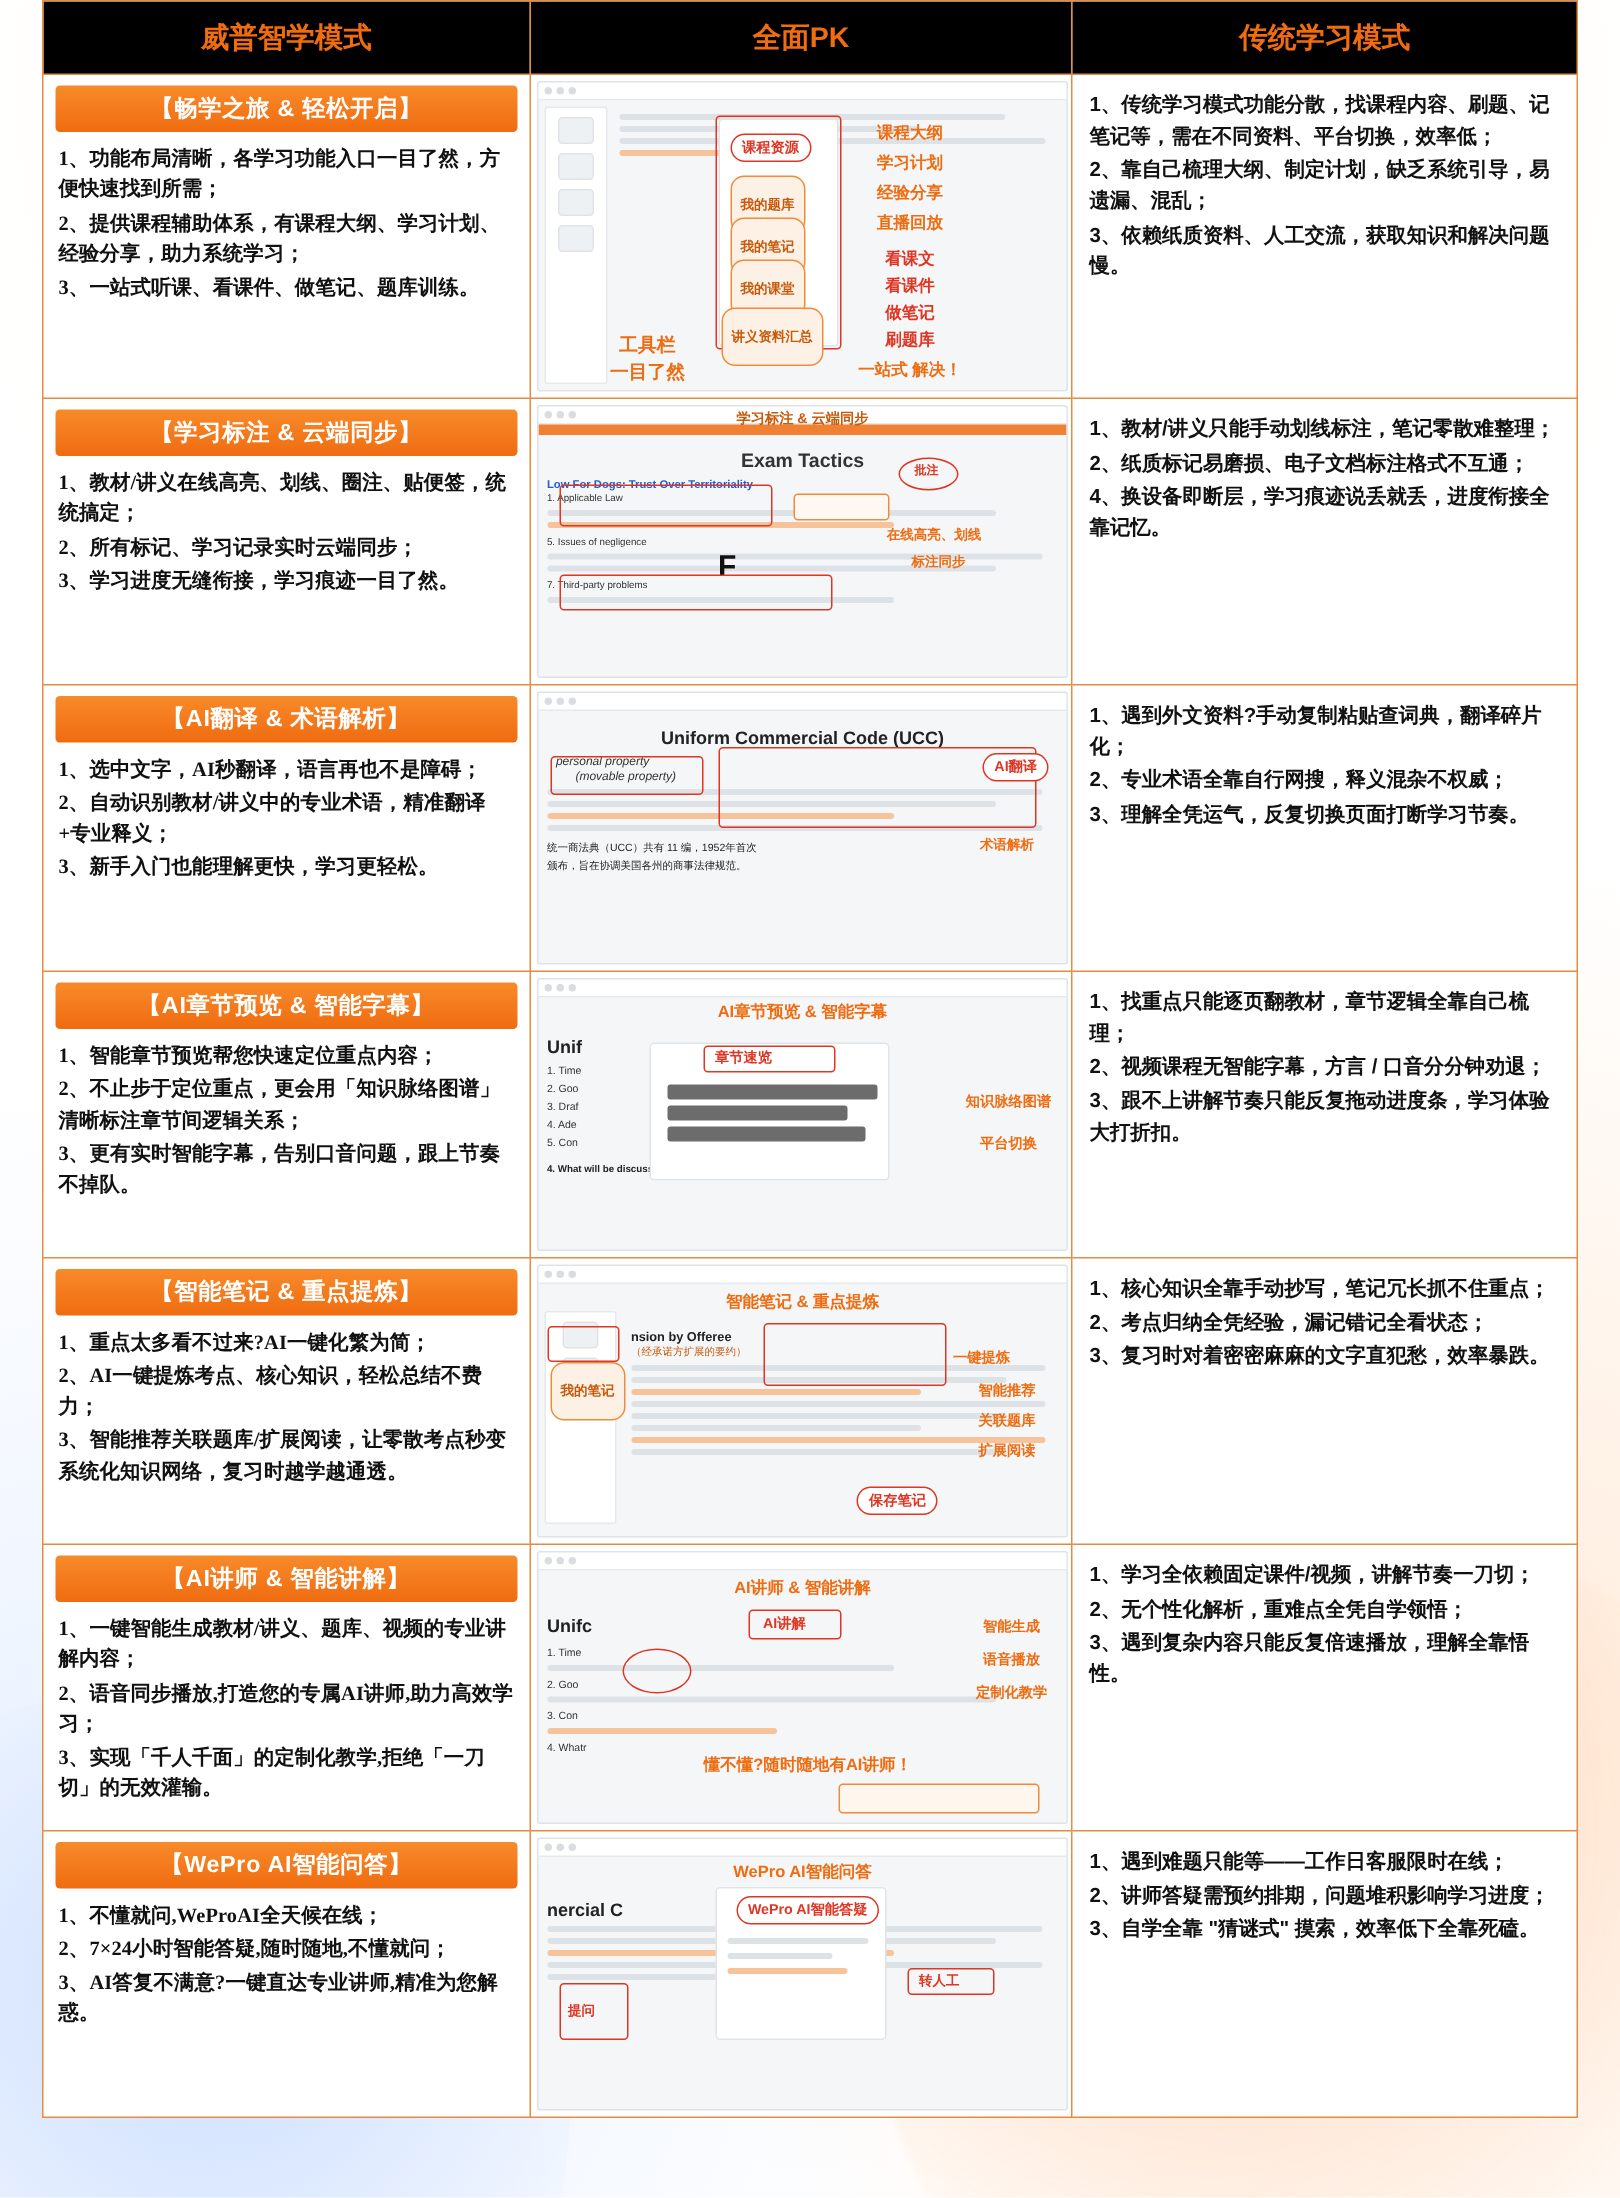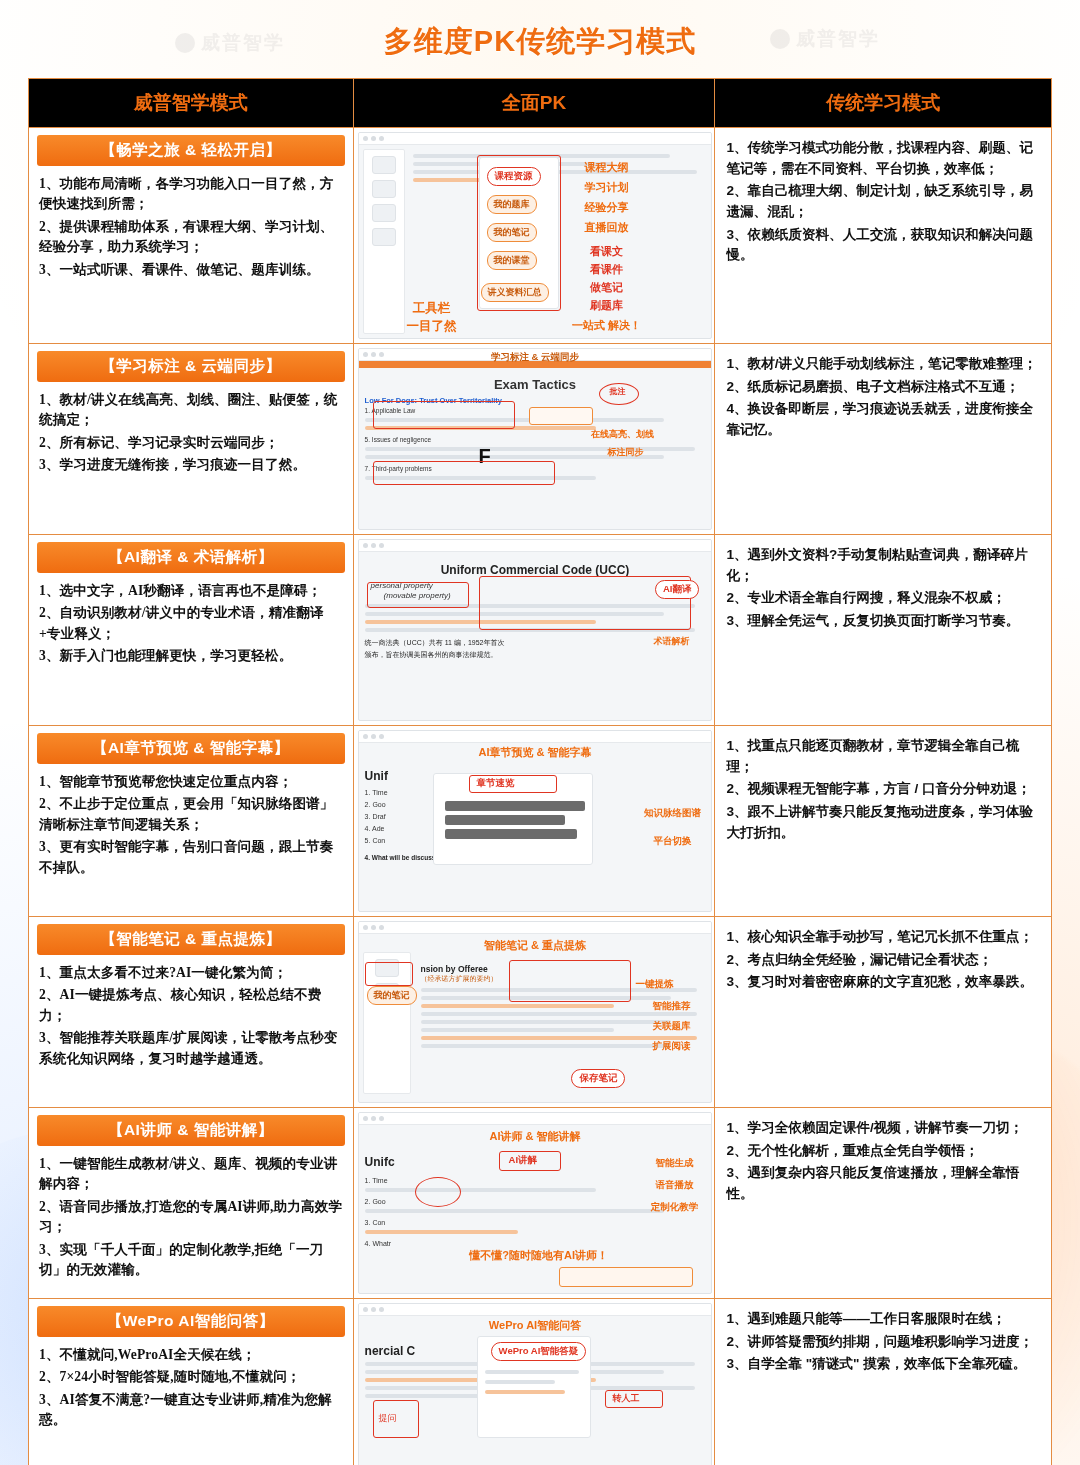--- a/index.html
+++ b/index.html
@@ -72,38 +72,37 @@
   .ln.o{background:#f6c39a}
   .sidebar{position:absolute;left:4px;top:16px;width:40px;bottom:4px;background:#fff;border:1px solid #e6e9ec;border-radius:2px;}
   .sidebar .ic{width:22px;height:16px;margin:6px auto;background:#eef1f4;border:1px solid #dfe3e7;border-radius:3px;}
   .redbox{position:absolute;border:1.6px solid #e03522;border-radius:3px;}
   .redcircle{position:absolute;border:1.6px solid #e03522;border-radius:50%;}
   .callout{position:absolute;color:#ef6c10;font-weight:bold;font-size:11px;line-height:1.25;text-align:center;}
   .callout.red{color:#e03522;}
   .shot-title{position:absolute;left:0;right:0;top:14px;text-align:center;color:#ef6c10;font-weight:bold;font-size:12.5px;}
   .pill{position:absolute;background:#fff;border:1.4px solid #e03522;color:#e03522;border-radius:11px;
     font-size:9.5px;font-weight:bold;padding:2px 7px;}
-  .pillo{position:absolute;background:#fdf0e4;border:1.2px solid #ef8c3a;color:#c75a0c;border-radius:9px;font-size:9px;font-weight:bold;padding:2px 6px;}
+  .pillo{position:absolute;background:#fdf0e4;border:1.2px solid #ef8c3a;color:#c75a0c;border-radius:9px;font-size:9px;font-weight:bold;padding:12px 6px;}
   .grayblock{position:absolute;background:#4c4c4c;opacity:.82;border-radius:2px;}
   .thumb{position:absolute;background:#ffffff;border:1px solid #e1e5e9;border-radius:3px;}
 </style>
 </head>
 <body>
 
 <div class="bg-swoosh"></div>
 <div class="bg-swoosh2"></div>
 
 <div class="wm" style="left:175px;top:30px;"><span class="dot"></span><span>威普智学</span></div>
 <div class="wm" style="left:770px;top:26px;"><span class="dot"></span><span>威普智学</span></div>
 <div class="wm" style="left:60px;top:610px;"><span class="dot"></span><span>威普智学</span></div>
 <div class="wm" style="left:900px;top:990px;"><span class="dot"></span><span>威普智学</span></div>
 
 <div class="page">
 
-  <div class="title">多维度PK传统学习模式</div>
 
   <table class="cmp">
     <thead>
       <tr>
         <th class="col-a">威普智学模式</th>
         <th class="col-b">全面PK</th>
         <th class="col-c">传统学习模式</th>
       </tr>
     </thead>
     <tbody>
@@ -428,21 +427,21 @@
                 <div class="ln s"></div>
             </div>
             <div class="thumb" style="left:118px;top:32px;width:112px;height:100px;"></div>
             <div class="pill" style="left:132px;top:38px;">WePro AI智能答疑</div>
             <div class="ln l" style="position:absolute;left:126px;top:62px;width:94px;"></div>
             <div class="ln m" style="position:absolute;left:126px;top:72px;width:70px;"></div>
             <div class="ln m o" style="position:absolute;left:126px;top:82px;width:80px;"></div>
             <div class="redbox" style="left:246px;top:86px;width:56px;height:16px;"></div>
             <div style="position:absolute;left:254px;top:88px;font-size:9px;font-weight:bold;color:#e03522">转人工</div>
             <div class="redbox" style="left:14px;top:96px;width:44px;height:36px;"></div>
-            <div style="position:absolute;left:20px;top:108px;font-size:9px;font-weight:normal;color:#e03522">提问</div>
+            <div style="position:absolute;left:20px;top:108px;font-size:9px;font-weight:bold;color:#e03522">提问</div>
           </div>
         </td>
         <td class="right">
           <ul>
             <li>1、遇到难题只能等——工作日客服限时在线；</li>
             <li>2、讲师答疑需预约排期，问题堆积影响学习进度；</li>
             <li>3、自学全靠 "猜谜式" 摸索，效率低下全靠死磕。</li>
           </ul>
         </td>
       </tr>

